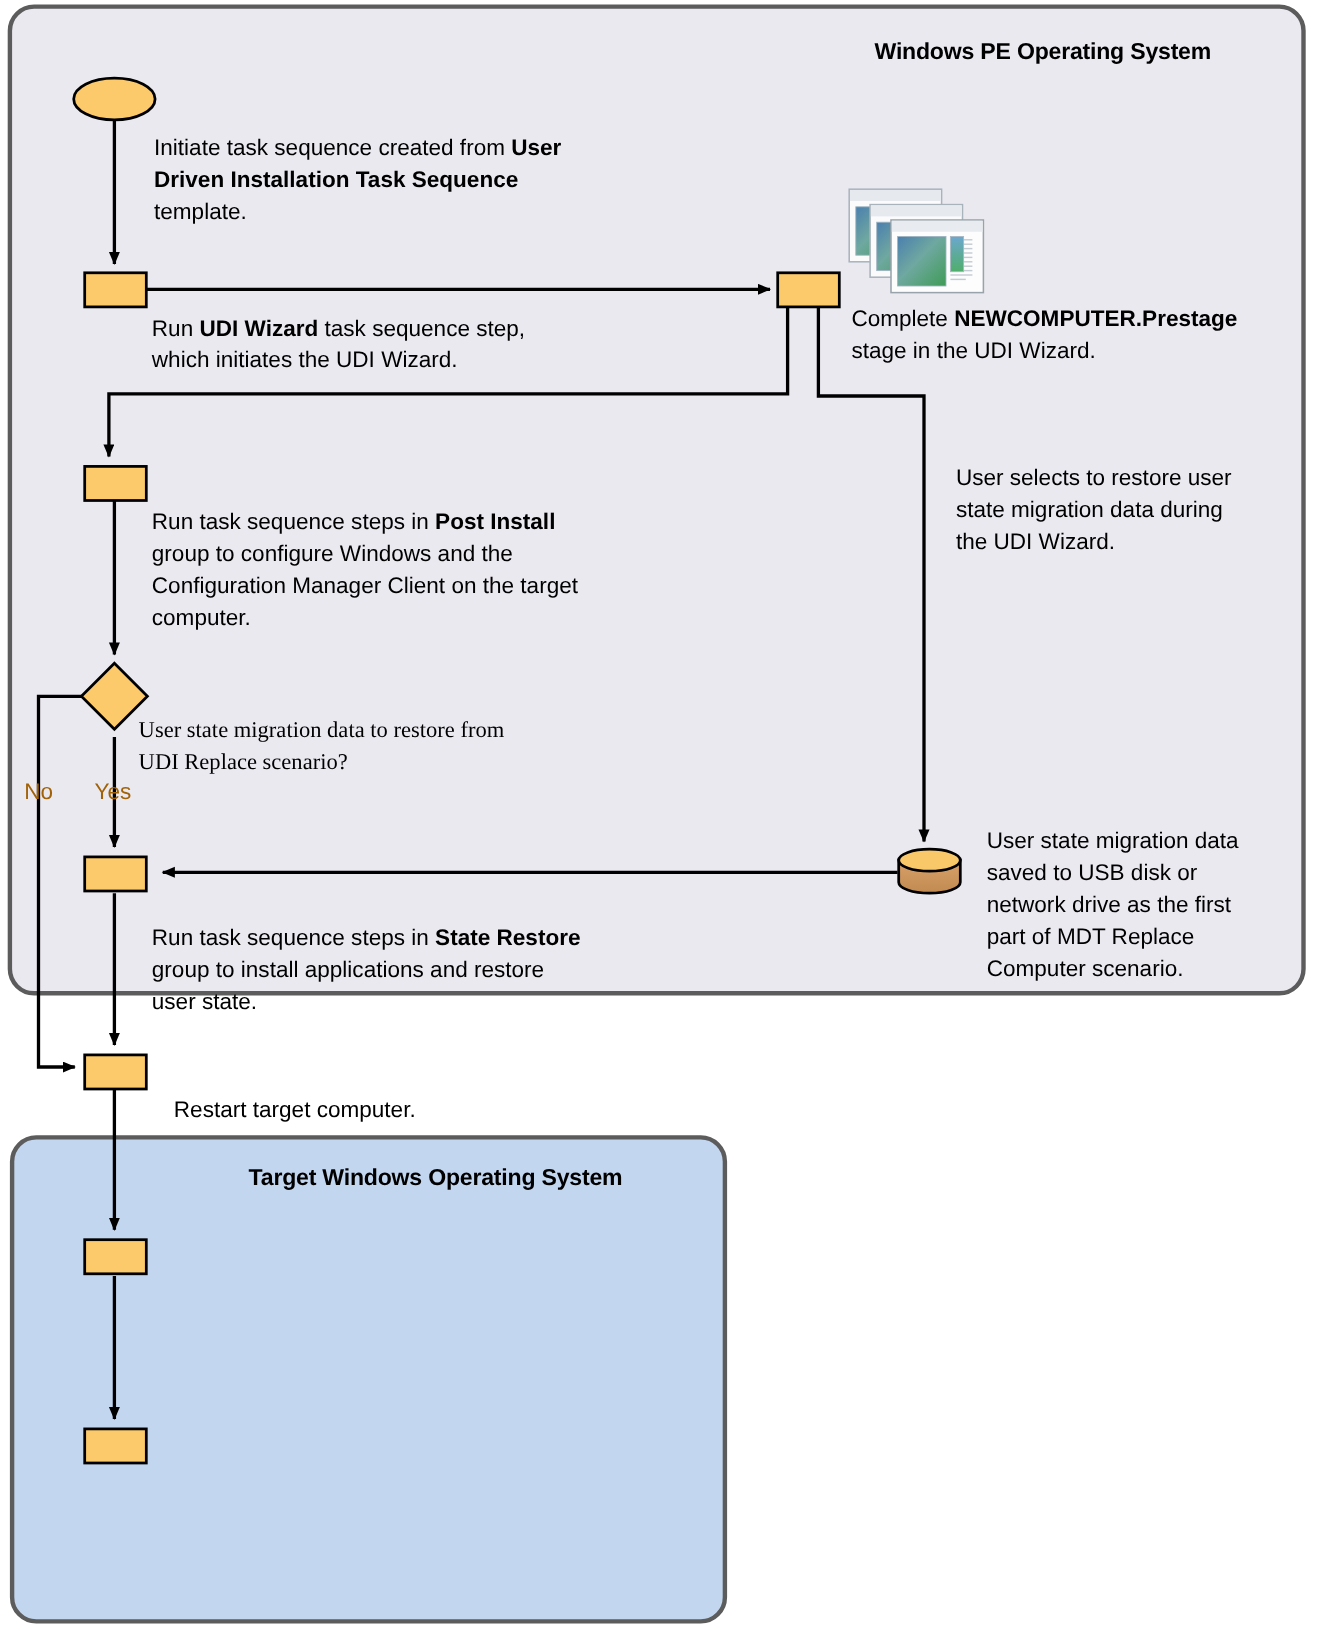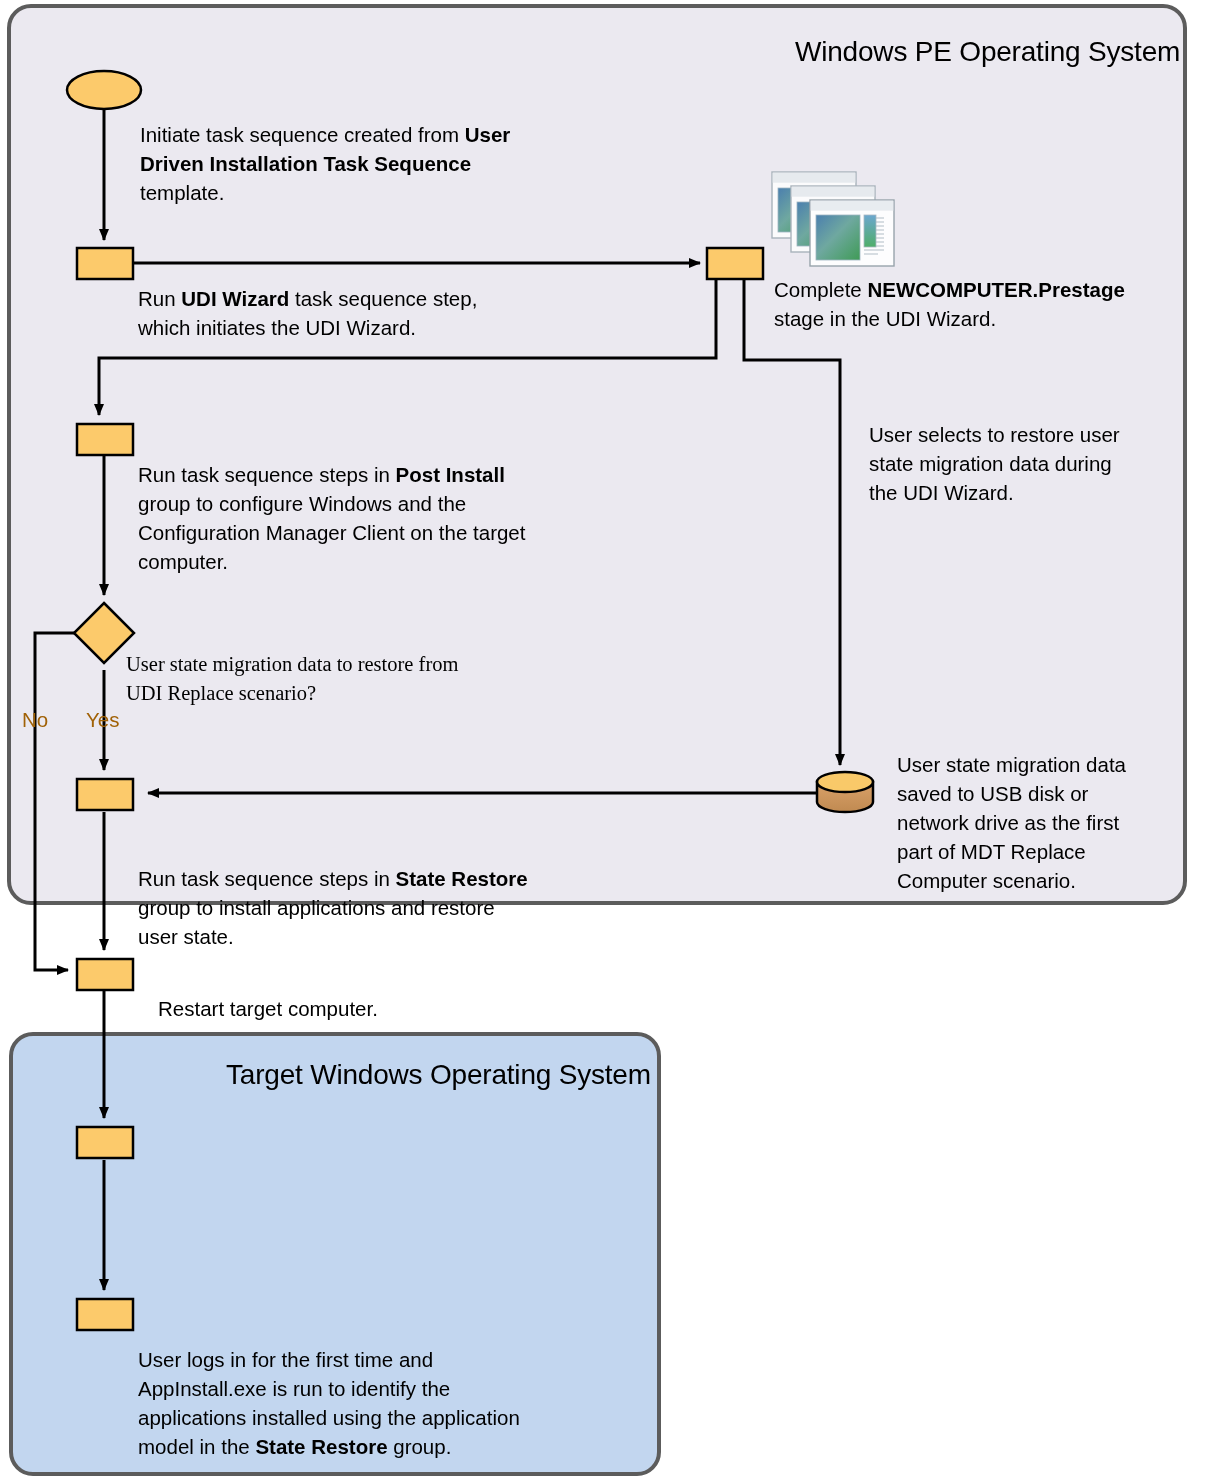--- a/index.html
+++ b/index.html
@@ -19,22 +19,22 @@
   }
   #svg-layer {
     position: absolute;
     left: 0;
     top: 0;
     width: 1209px;
     height: 1483px;
   }
   .lane-title {
     position: absolute;
-    font-weight: normal;
-    font-size: 28px;
+    font-weight: bold;
+    font-size: 21px;
     color: #000000;
     white-space: nowrap;
     letter-spacing: -0.2px;
   }
   .note {
     position: absolute;
     font-size: 20.5px;
     line-height: 29px;
     color: #000000;
   }
@@ -217,31 +217,25 @@
   <div class="edge-label" style="left:86px; top:708px;">Yes</div>
 
   <div class="note" style="left:897px; top:750px; width:290px;">
     <span>User state migration data</span><br>
     <span>saved to USB disk or</span><br>
     <span>network drive as the first</span><br>
     <span>part of MDT Replace</span><br>
     <span>Computer scenario.</span>
   </div>
 
-  <div class="note" style="left:138px; top:864px; width:560px;">
+  <div class="note" style="left:138px; top:838px; width:560px;">
     <span>Run task sequence steps in </span><b>State Restore</b><br>
     <span>group to install applications and restore</span><br>
     <span>user state.</span>
   </div>
 
   <div class="note" style="left:138px; top:994px; width:400px;margin-left:20px;">
     <span>Restart target computer.</span>
   </div>
 
 
-  <div class="note" style="left:138px; top:1345px; width:520px;">
-    <span>User logs in for the first time and</span><br>
-    <span>AppInstall.exe is run to identify the</span><br>
-    <span>applications installed using the application</span><br>
-    <span>model in the </span><b>State Restore</b><span> group.</span>
-  </div>
 
 </div>
 
 </body></html>

